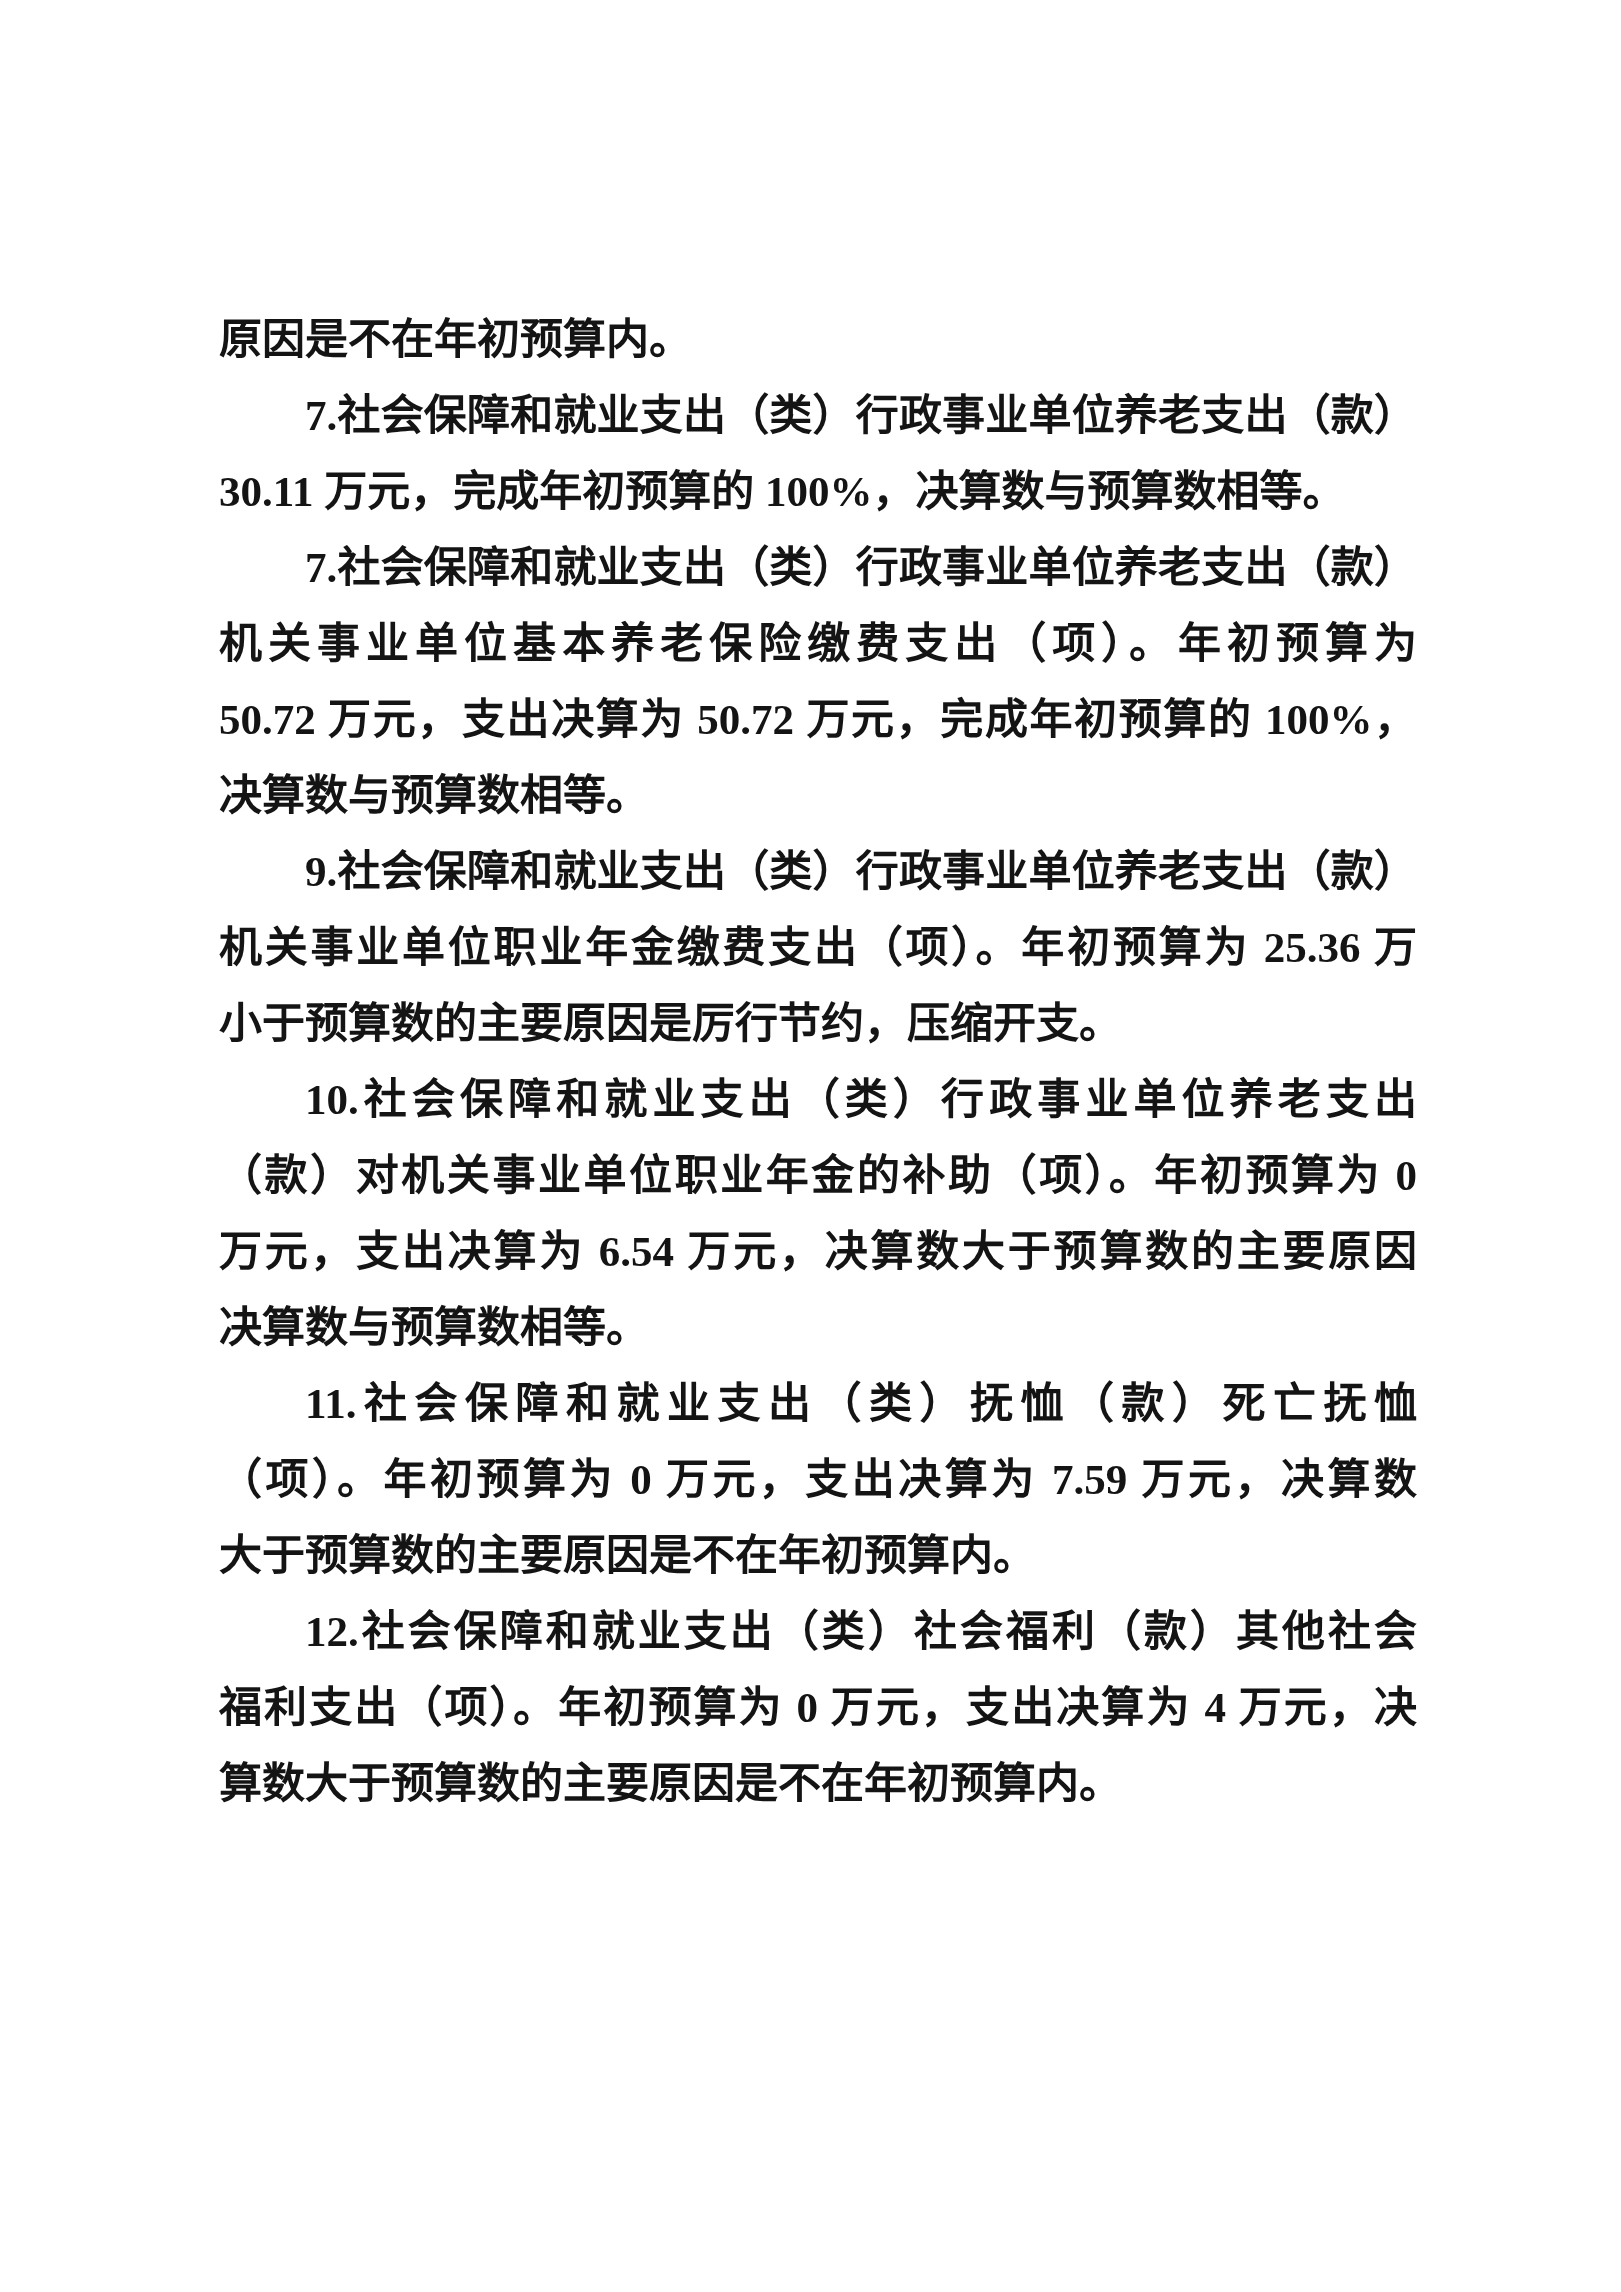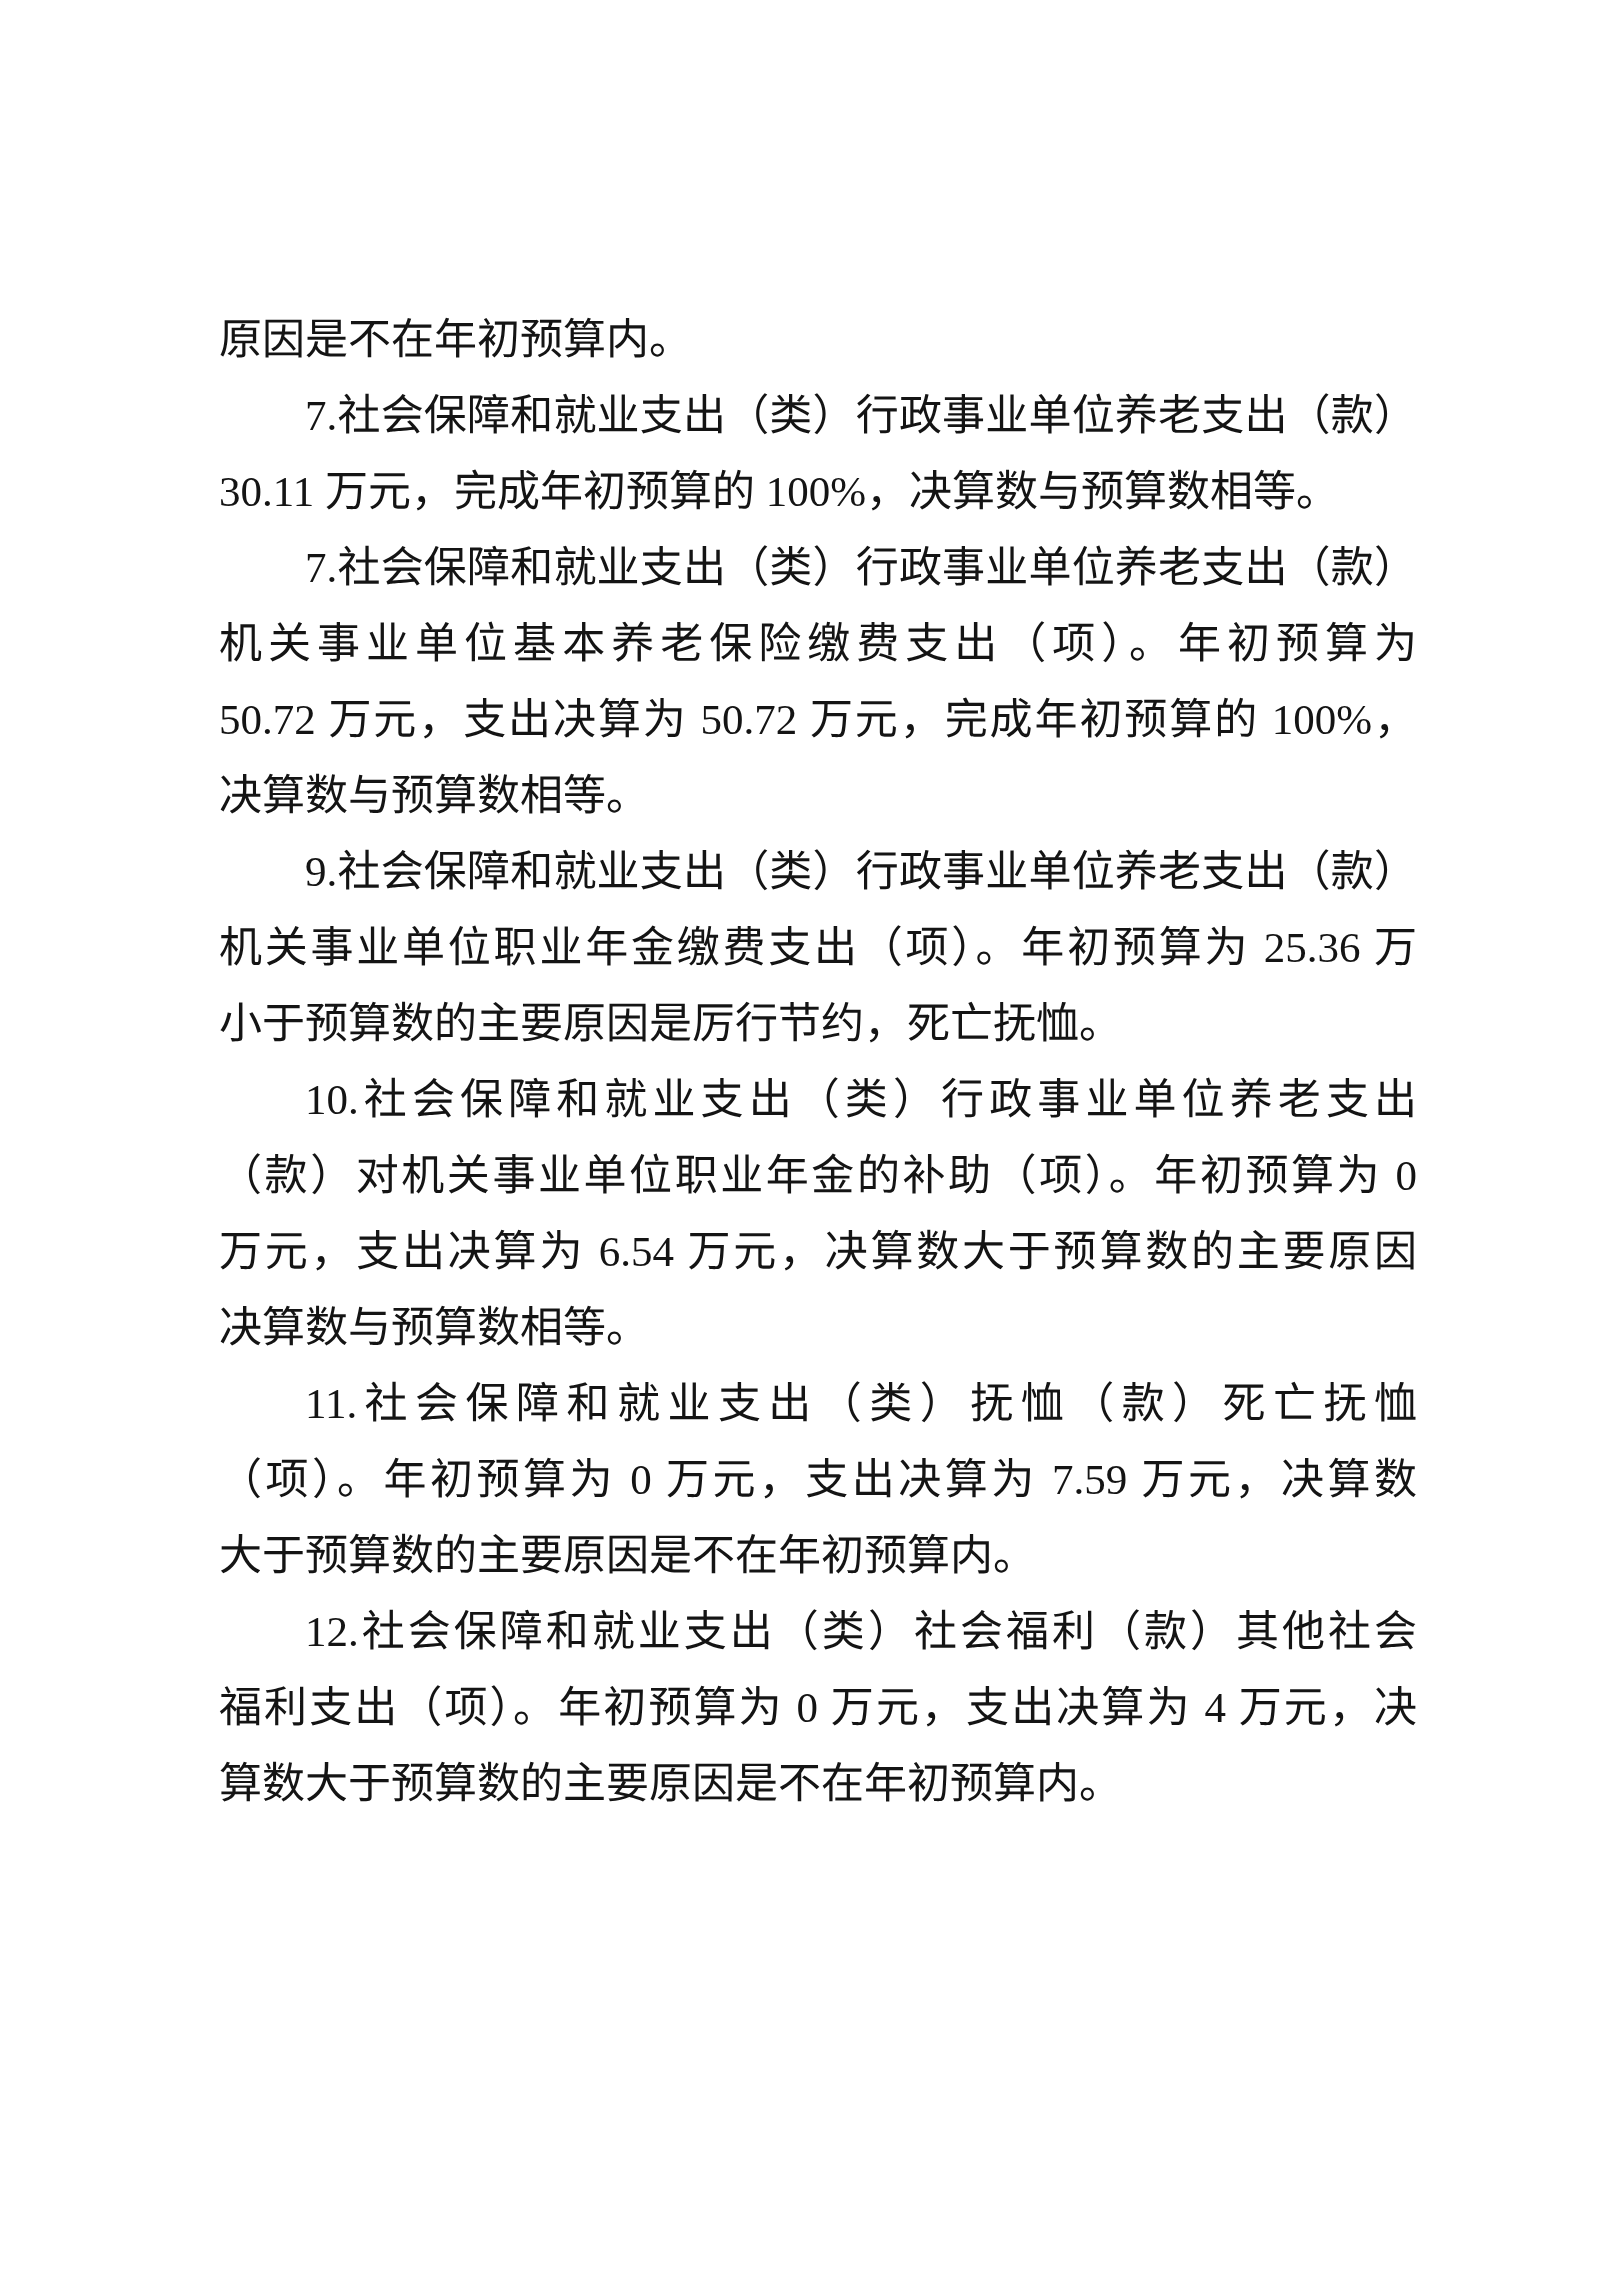--- a/index.html
+++ b/index.html
@@ -16,21 +16,21 @@
     font-family: "Liberation Serif", "DejaVu Serif", serif;
   }
   .text-block {
     position: absolute;
     left: 219px;
     top: 302px;
     width: 1198px;
     font-size: 43px;
     line-height: 76px;
     color: #141414;
-    font-weight: 400;
+    font-weight: 700;
     letter-spacing: 0;
   }
   .paragraph {
     margin: 0;
     padding: 0;
   }
   
   .line {
     text-align: justify;
     text-align-last: justify;
@@ -55,21 +55,21 @@
       </div>
       <div class="paragraph">
         <div class="line first-indent">7.社会保障和就业支出（类）行政事业单位养老支出（款）</div>
         <div class="line">机关事业单位基本养老保险缴费支出（项）。年初预算为</div>
         <div class="line">50.72 万元，支出决算为 50.72 万元，完成年初预算的 100%，</div>
         <div class="line para-last">决算数与预算数相等。</div>
       </div>
       <div class="paragraph">
         <div class="line first-indent">9.社会保障和就业支出（类）行政事业单位养老支出（款）</div>
         <div class="line">机关事业单位职业年金缴费支出（项）。年初预算为 25.36 万</div>
-        <div class="line para-last">小于预算数的主要原因是厉行节约，死亡抚恤。</div>
+        <div class="line para-last">小于预算数的主要原因是厉行节约，压缩开支。</div>
       </div>
       <div class="paragraph">
         <div class="line first-indent">10.社会保障和就业支出（类）行政事业单位养老支出</div>
         <div class="line">（款）对机关事业单位职业年金的补助（项）。年初预算为 0</div>
         <div class="line">万元，支出决算为 6.54 万元，决算数大于预算数的主要原因</div>
         <div class="line para-last">决算数与预算数相等。</div>
       </div>
       <div class="paragraph">
         <div class="line first-indent">11.社会保障和就业支出（类）抚恤（款）死亡抚恤</div>
         <div class="line">（项）。年初预算为 0 万元，支出决算为 7.59 万元，决算数</div>

